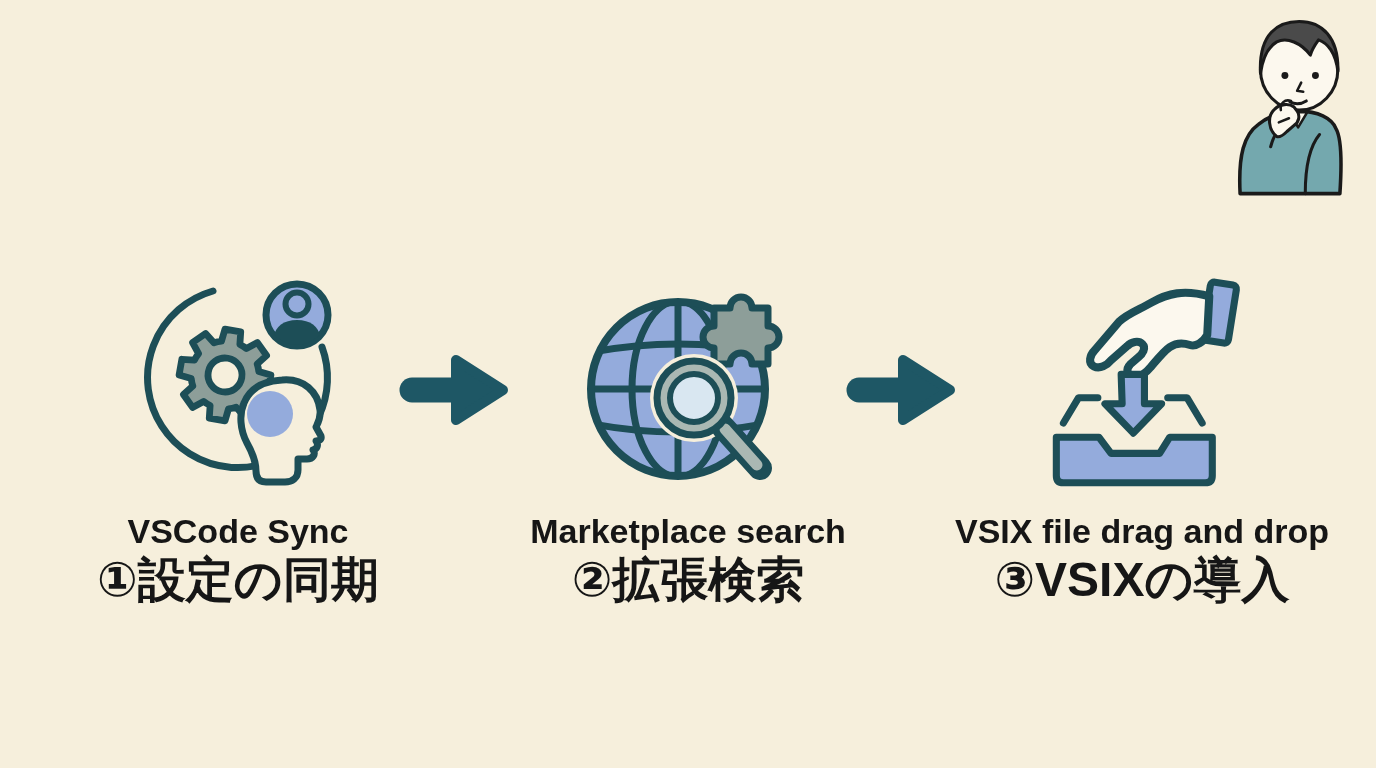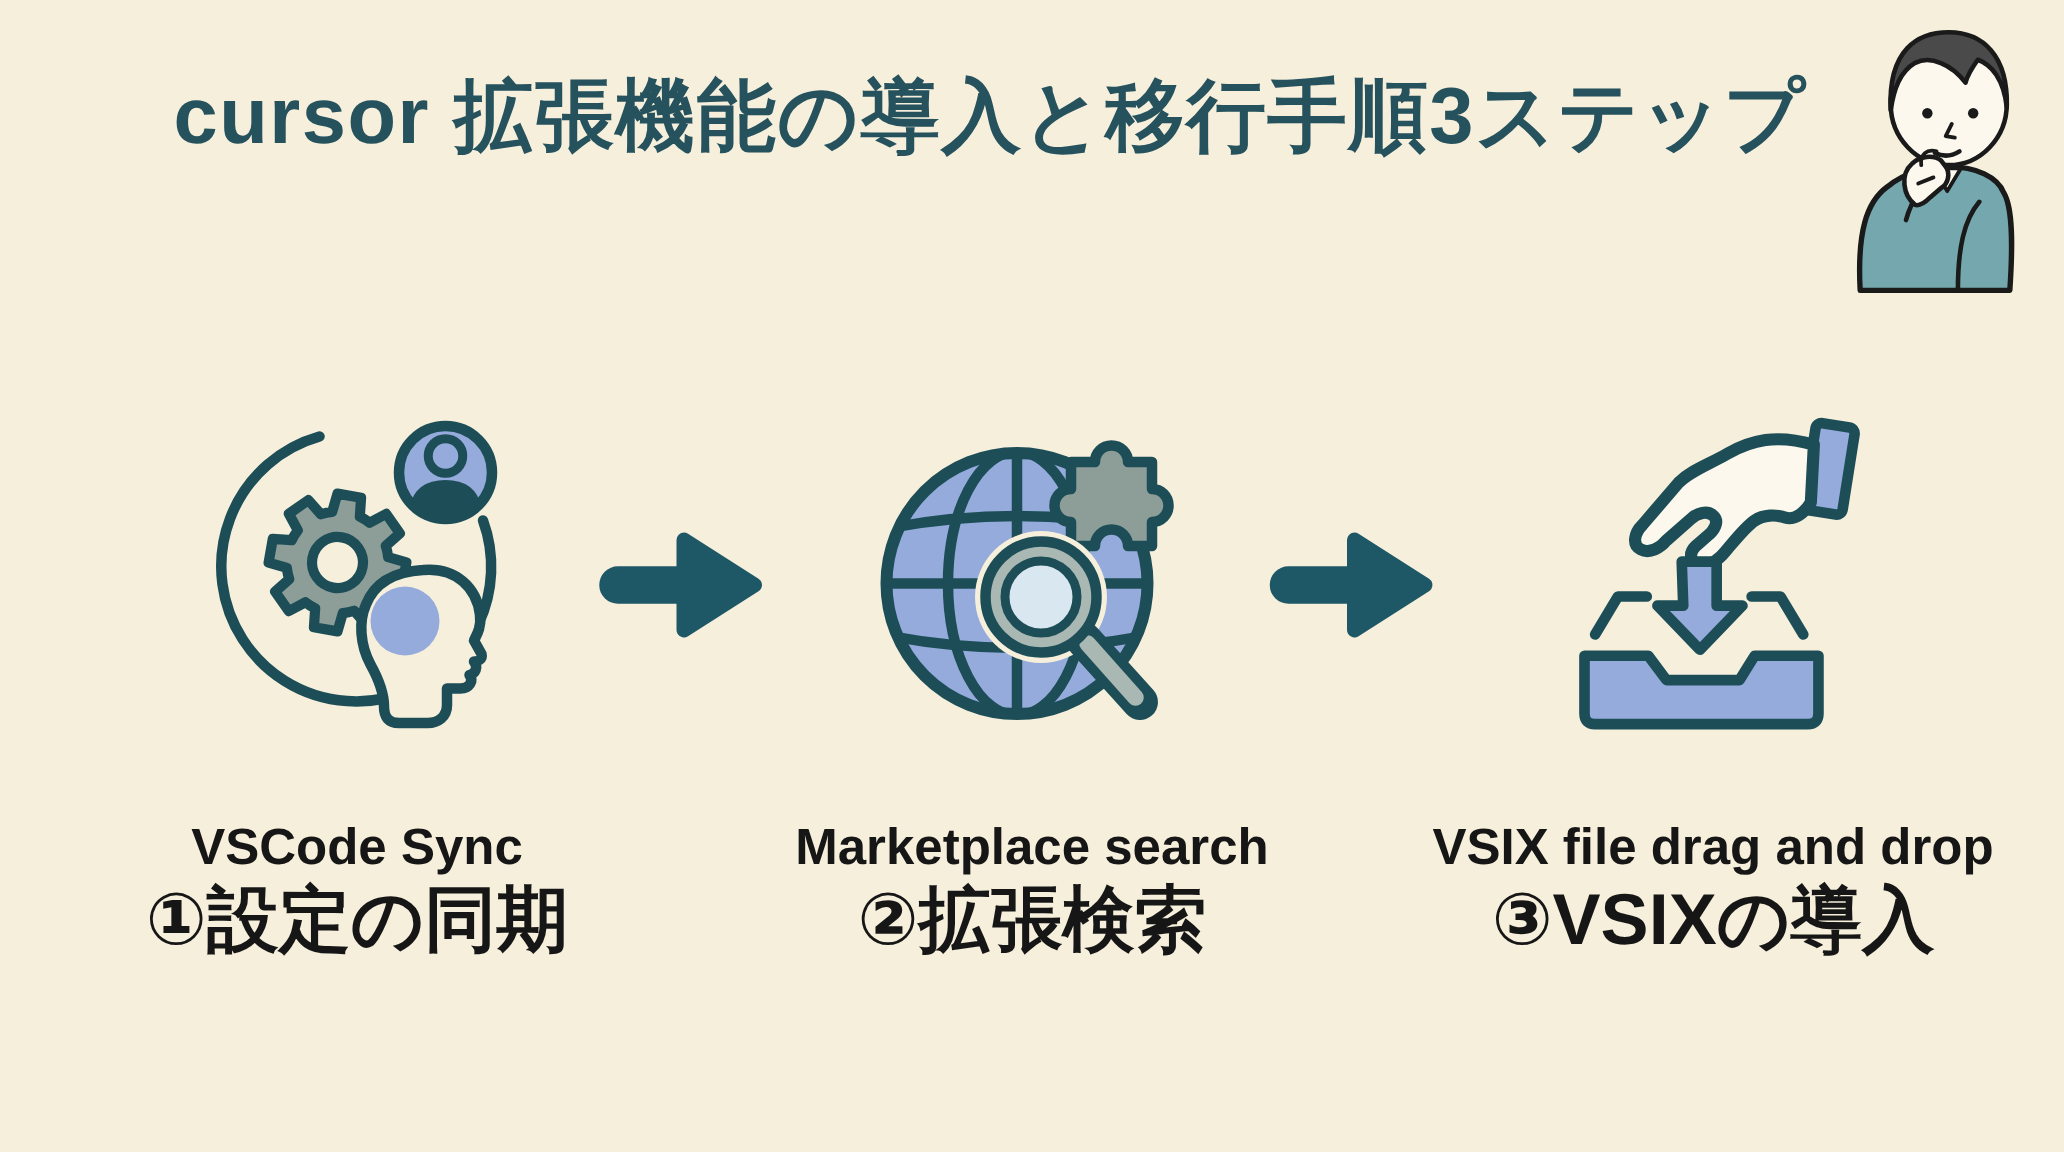--- a/index.html
+++ b/index.html
@@ -20,39 +20,38 @@
   }
   .person{position:absolute; left:1234px; top:12px; width:112px; height:184px;}
   .icon{position:absolute;}
   .icon-1{left:140px; top:270px; width:230px; height:232px;}
   .arrow-1{left:398px; top:352px; width:120px; height:76px;}
   .icon-2{left:562px; top:268px; width:238px; height:236px;}
   .arrow-2{left:845px; top:352px; width:120px; height:76px;}
   .icon-3{left:1030px; top:268px; width:238px; height:230px;}
   .step-label{
     position:absolute; top:508px; transform:translateX(-50%);
-    text-align:center; color:var(--text); white-space:nowrap;margin-top:34px;
+    text-align:center; color:var(--text); white-space:nowrap;
   }
   .label-1{left:238px;} .label-2{left:688px;} .label-3{left:1142px;}
   .label-en{font-size:34px; font-weight:700; line-height:47px;}
   .label-ja{font-size:48px; font-weight:700; line-height:49px;}
   
   .ol{stroke:var(--outline); stroke-linecap:round; stroke-linejoin:round; fill:none;}
   .f-blue{fill:var(--blue);} .f-gg{fill:var(--gray_green);} .f-cream{fill:var(--cream);}
   .f-ring{fill:var(--gray_ring);} .f-lens{fill:var(--blue_light);} .f-out{fill:var(--outline);}
   .f-skin{fill:var(--skin);} .f-sw{fill:var(--sweater);} .f-hair{fill:var(--hair);}
   .bk{stroke:#1a1a1a; stroke-linecap:round; stroke-linejoin:round;}
   .ar{stroke:var(--arrow); fill:var(--arrow); stroke-linecap:round; stroke-linejoin:round;}
 </style>
 </head>
 <body>
 
 <div class="canvas">
 
-  <h1 class="title">cursor 拡張機能の導入と移行手順3ステップ</h1>
 
   <div class="person">
     <svg width="112" height="184" viewBox="0 0 110 180">
 
       <path class="f-sw bk" stroke-width="3.5" d="M6,178 C4,140 10,120 24,110 C34,102 48,97 64,97 C82,97 96,104 100,114 C106,124 106,148 104,178 Z"></path>
 
       <path class="f-skin bk" stroke-width="2.5" d="M54,98 L72,98 L63,113 Z"></path>
 
       <path class="bk" fill="none" stroke-width="3" d="M36,132 C40,117 48,108 58,103"></path>
       <path class="bk" fill="none" stroke-width="3" d="M70,178 C70,150 74,132 84,120"></path>

